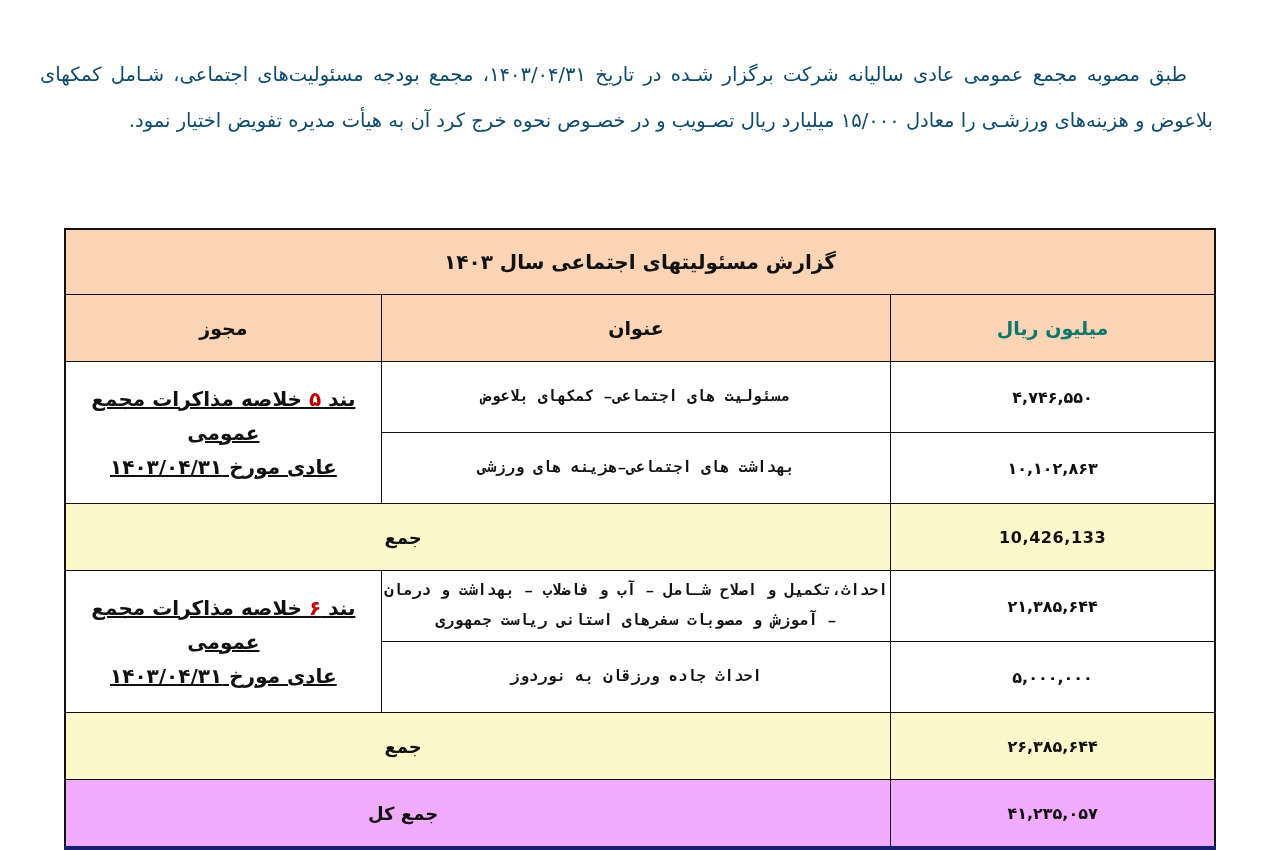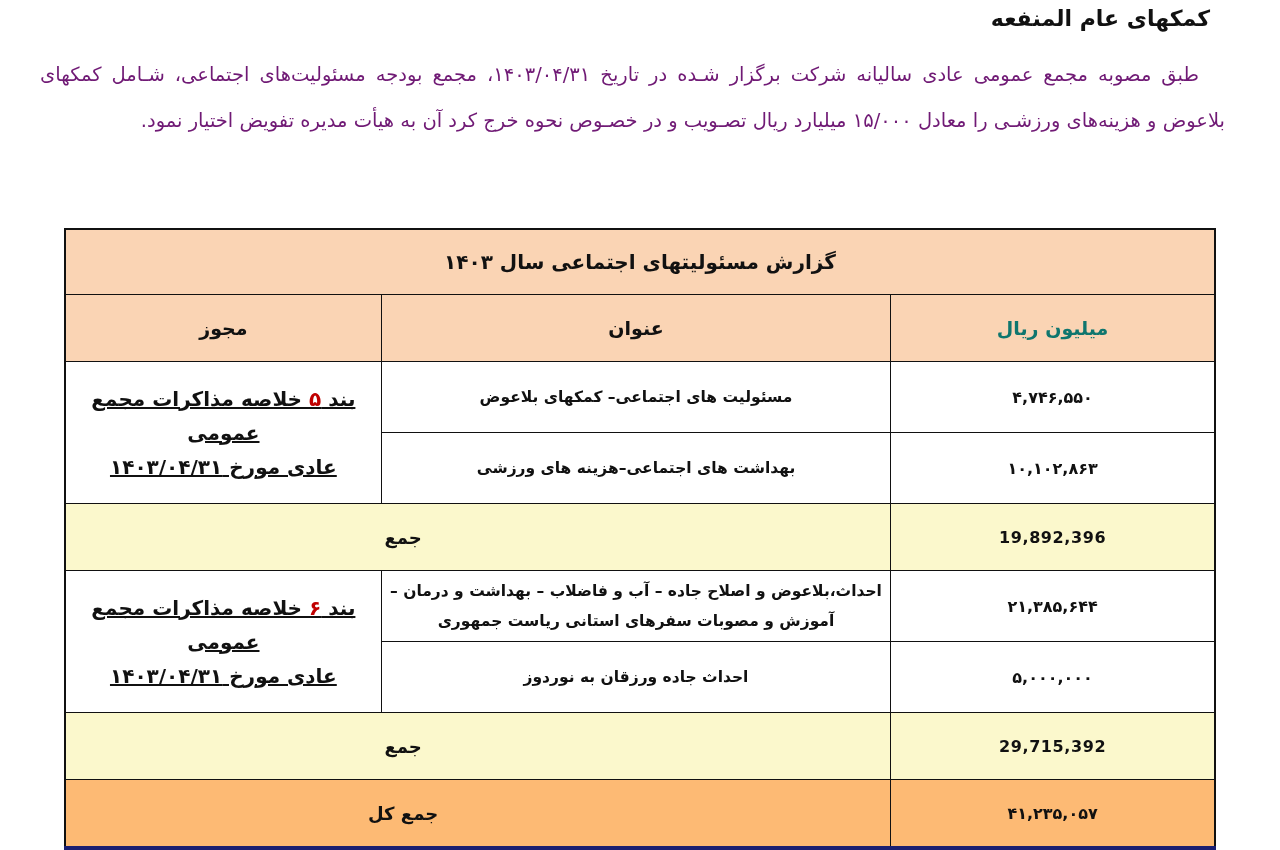--- a/index.html
+++ b/index.html
@@ -33,24 +33,24 @@
     font-weight: bold;
     color: #111111;
     letter-spacing: 0px;
     white-space: nowrap;
   }
 
   
   .intro {
     position: absolute;
     top: 52px;
-    right: 55px;
+    right: 67px;
     left: 40px;
     font-size: 19.5px;
-    color: #701a75;
+    color: #0c4a6e;
     line-height: 46px;
     text-align: justify;
     text-justify: inter-word;
   }
   .intro p {
     margin: 0;
     text-indent: 26px;
   }
 
   
@@ -107,33 +107,34 @@
     height: 66px;
     font-size: 16px;
     font-weight: bold;
     letter-spacing: 0.6px;
   }
   .cell-title {
     font-size: 15.5px;
     font-weight: bold;
     line-height: 30px;
     padding: 6px 14px;
+    font-family: Liberation Mono, monospace;
   }
   .cell-auth {
     font-size: 20px;
     font-weight: bold;
     line-height: 34px;
     padding: 6px 12px;
     text-decoration: underline;
   }
   .clause-num { color: #c00000; }
 
   
   tr.sum td { background: #fbf8cc; margin-top: 28px; }
-  tr.grand td { background: #fdba74; }
+  tr.grand td { background: #f0abfc; }
 
   .cell-label {
     font-size: 18px;
     font-weight: bold;
     padding-right: 0;
     padding-left: 0;
   }
   .cell-label .inner {
     display: block;
     width: 100%;
@@ -152,21 +153,20 @@
     height: 132px;
     pointer-events: none;
   }
   .watermark svg { display: block; }
 </style>
 </head>
 <body>
 
 <div class="page">
 
-  <div class="doc-title">کمکهای عام المنفعه</div>
 
   <div class="intro">
     <p>طبق مصوبه مجمع عمومی عادی سالیانه شرکت برگزار شـده در تاریخ ۱۴۰۳/۰۴/۳۱، مجمع بودجه مسئولیت‌های اجتماعی، شـامل کمکهای بلاعوض و هزینه‌های ورزشـی را معادل ۱۵/۰۰۰ میلیارد ریال تصـویب و در خصـوص نحوه خرج کرد آن به  هیأت مدیره تفویض اختیار نمود.</p>
   </div>
 
   <div class="table-wrap">
     <table class="report">
       <colgroup>
         <col class="c-amount">
         <col class="c-title">
@@ -193,43 +193,43 @@
             <span>عادی مورخ ۱۴۰۳/۰۴/۳۱</span>
           </td>
         </tr>
 
         <tr>
           <td class="cell-amount">۱۰,۱۰۲,۸۶۳</td>
           <td class="cell-title">بهداشت های اجتماعی–هزینه های ورزشی</td>
         </tr>
 
         <tr class="sum">
-          <td class="cell-amount">19,892,396</td>
+          <td class="cell-amount">10,426,133</td>
           <td class="cell-label" colspan="2">
             <span class="inner">جمع</span>
           </td>
         </tr>
 
         <tr>
           <td class="cell-amount">۲۱,۳۸۵,۶۴۴</td>
-          <td class="cell-title">احداث،بلاعوض و اصلاح جاده – آب و فاضلاب – بهداشت و درمان – آموزش و مصوبات سفرهای استانی ریاست جمهوری</td>
+          <td class="cell-title">احداث،تکمیل و اصلاح شـامل – آب و فاضلاب – بهداشت و درمان – آموزش و مصوبات سفرهای استانی ریاست جمهوری</td>
           <td class="cell-auth" rowspan="2">
             <span>بند </span><span class="clause-num">۶</span><span> خلاصه مذاکرات مجمع عمومی</span>
             <br>
             <span>عادی مورخ ۱۴۰۳/۰۴/۳۱</span>
           </td>
         </tr>
 
         <tr>
           <td class="cell-amount">۵,۰۰۰,۰۰۰</td>
           <td class="cell-title">احداث جاده ورزقان به نوردوز</td>
         </tr>
 
         <tr class="sum">
-          <td class="cell-amount">29,715,392</td>
+          <td class="cell-amount">۲۶,۳۸۵,۶۴۴</td>
           <td class="cell-label" colspan="2">
             <span class="inner">جمع</span>
           </td>
         </tr>
 
         <tr class="grand">
           <td class="cell-amount">۴۱,۲۳۵,۰۵۷</td>
           <td class="cell-label" colspan="2">
             <span class="inner">جمع کل</span>
           </td>

